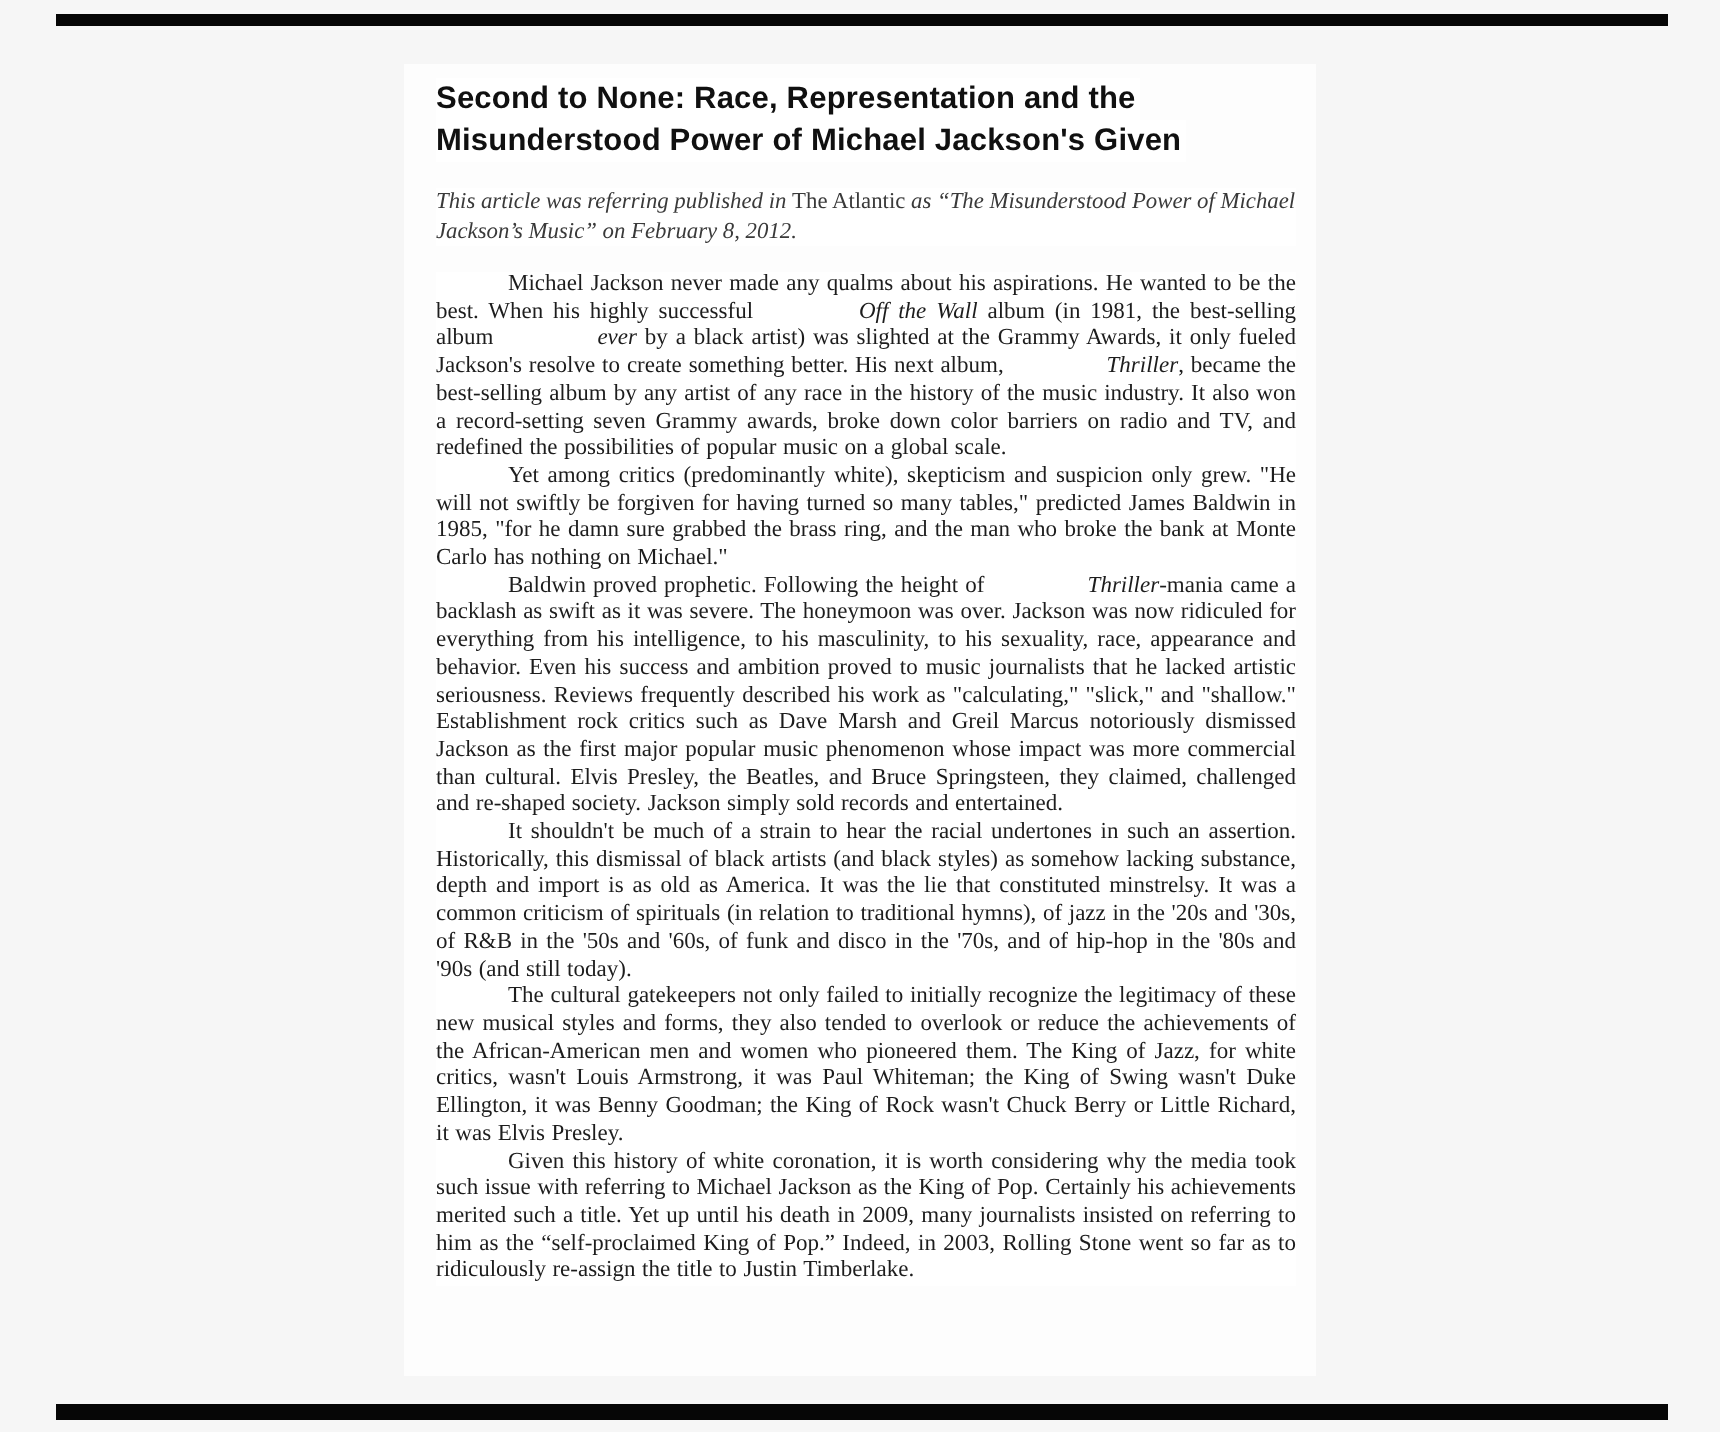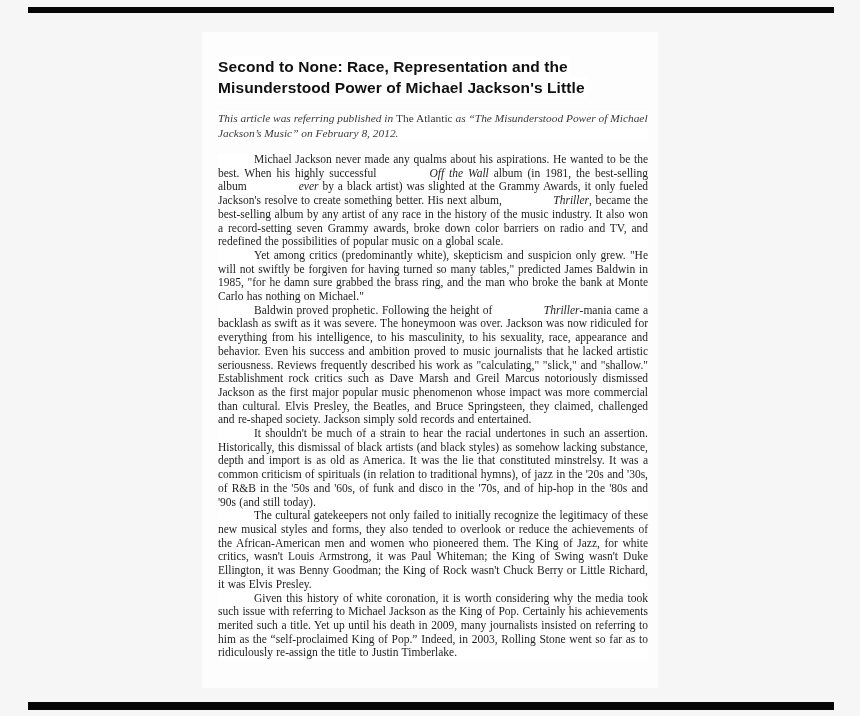--- a/index.html
+++ b/index.html
@@ -7,21 +7,21 @@
     width: 860px; height: 716px;
     background: #f6f6f6;
     position: relative;
     overflow: hidden;
     font-family: "Liberation Serif", serif;
   }
   .scan-bar { position: absolute; left: 28px; width: 806px; background: #060606; }
   .scan-bar.top { top: 7px; height: 6px; }
   .scan-bar.bottom { top: 702px; height: 8px; }
   .sheet { position: absolute; left: 202px; top: 32px; width: 456px; height: 656px; background: #fdfdfd; }
-  .article { position: absolute; left: 218px; top: 56px; width: 430px; color: #1c1c1c; }
+  .article { position: absolute; left: 218px; top: 39px; width: 430px; color: #1c1c1c; }
   .title {
     font-family: "Liberation Sans", sans-serif;
     font-weight: 700;
     font-size: 15.5px;
     line-height: 21px;
     letter-spacing: 0.1px;
     color: #101010;
     margin: 0;
   }
   .title .line { background: #ffffff; display: inline-block; padding: 0 2px 0 0; }
@@ -47,21 +47,21 @@
   .body-text em { font-style: italic; padding-left: 48px; }
 </style>
 </head>
 <body>
 
 <div class="scan-bar top"></div>
 <div class="scan-bar bottom"></div>
 <div class="sheet"></div>
 
 <div class="article">
-  <h1 class="title"><span class="line">Second to None: Race, Representation and the</span><br><span class="line">Misunderstood Power of Michael Jackson's Little</span></h1>
+  <h1 class="title"><span class="line">Second to None: Race, Representation and the</span><br><span class="line">Misunderstood Power of Michael Jackson's Given</span></h1>
 
   <p class="note"><span>This article was referring published in </span><span class="pub">The Atlantic</span><span> as “The Misunderstood Power of Michael Jackson’s Music” on February 8, 2012.</span></p>
 
   <div class="body-text">
       <p><span>Michael Jackson never made any qualms about his aspirations. He wanted to be the best. When his highly successful </span><em>Off the Wall</em><span> album (in 1981, the best-selling album </span><em>ever</em><span> by a black artist) was slighted at the Grammy Awards, it only fueled Jackson's resolve to create something better. His next album, </span><em>Thriller</em><span>, became the best-selling album by any artist of any race in the history of the music industry. It also won a record-setting seven Grammy awards, broke down color barriers on radio and TV, and redefined the possibilities of popular music on a global scale.</span></p>
       <p><span>Yet among critics (predominantly white), skepticism and suspicion only grew. "He will not swiftly be forgiven for having turned so many tables," predicted James Baldwin in 1985, "for he damn sure grabbed the brass ring, and the man who broke the bank at Monte Carlo has nothing on Michael."</span></p>
       <p><span>Baldwin proved prophetic. Following the height of </span><em>Thriller</em><span>-mania came a backlash as swift as it was severe. The honeymoon was over. Jackson was now ridiculed for everything from his intelligence, to his masculinity, to his sexuality, race, appearance and behavior. Even his success and ambition proved to music journalists that he lacked artistic seriousness. Reviews frequently described his work as "calculating," "slick," and "shallow." Establishment rock critics such as Dave Marsh and Greil Marcus notoriously dismissed Jackson as the first major popular music phenomenon whose impact was more commercial than cultural. Elvis Presley, the Beatles, and Bruce Springsteen, they claimed, challenged and re-shaped society. Jackson simply sold records and entertained.</span></p>
       <p><span>It shouldn't be much of a strain to hear the racial undertones in such an assertion. Historically, this dismissal of black artists (and black styles) as somehow lacking substance, depth and import is as old as America. It was the lie that constituted minstrelsy. It was a common criticism of spirituals (in relation to traditional hymns), of jazz in the '20s and '30s, of R&amp;B in the '50s and '60s, of funk and disco in the '70s, and of hip-hop in the '80s and '90s (and still today).</span></p>
       <p><span>The cultural gatekeepers not only failed to initially recognize the legitimacy of these new musical styles and forms, they also tended to overlook or reduce the achievements of the African-American men and women who pioneered them. The King of Jazz, for white critics, wasn't Louis Armstrong, it was Paul Whiteman; the King of Swing wasn't Duke Ellington, it was Benny Goodman; the King of Rock wasn't Chuck Berry or Little Richard, it was Elvis Presley.</span></p>
       <p><span>Given this history of white coronation, it is worth considering why the media took such issue with referring to Michael Jackson as the King of Pop. Certainly his achievements merited such a title. Yet up until his death in 2009, many journalists insisted on referring to him as the “self-proclaimed King of Pop.” Indeed, in 2003, Rolling Stone went so far as to ridiculously re-assign the title to Justin Timberlake.</span></p>

